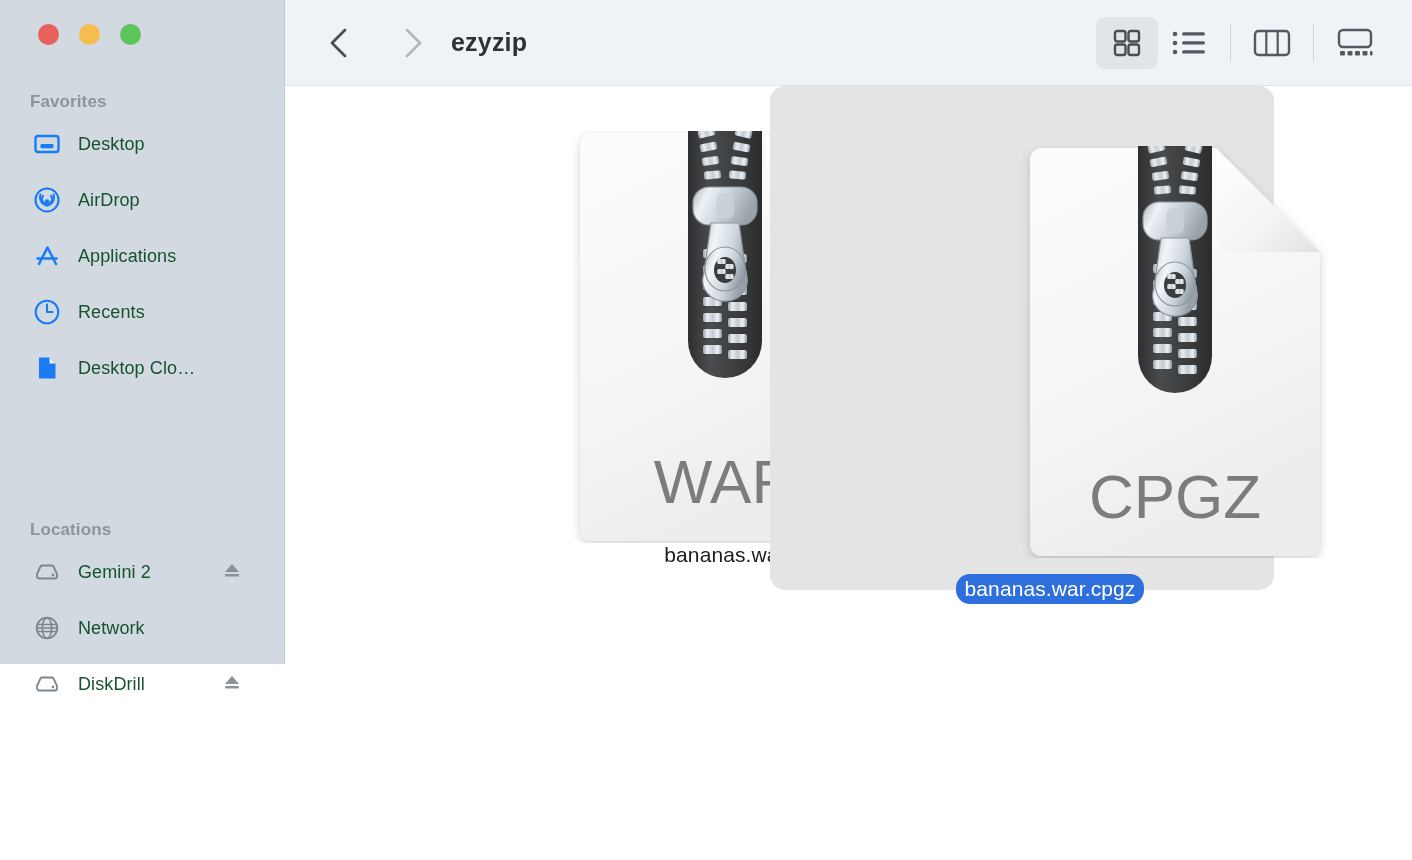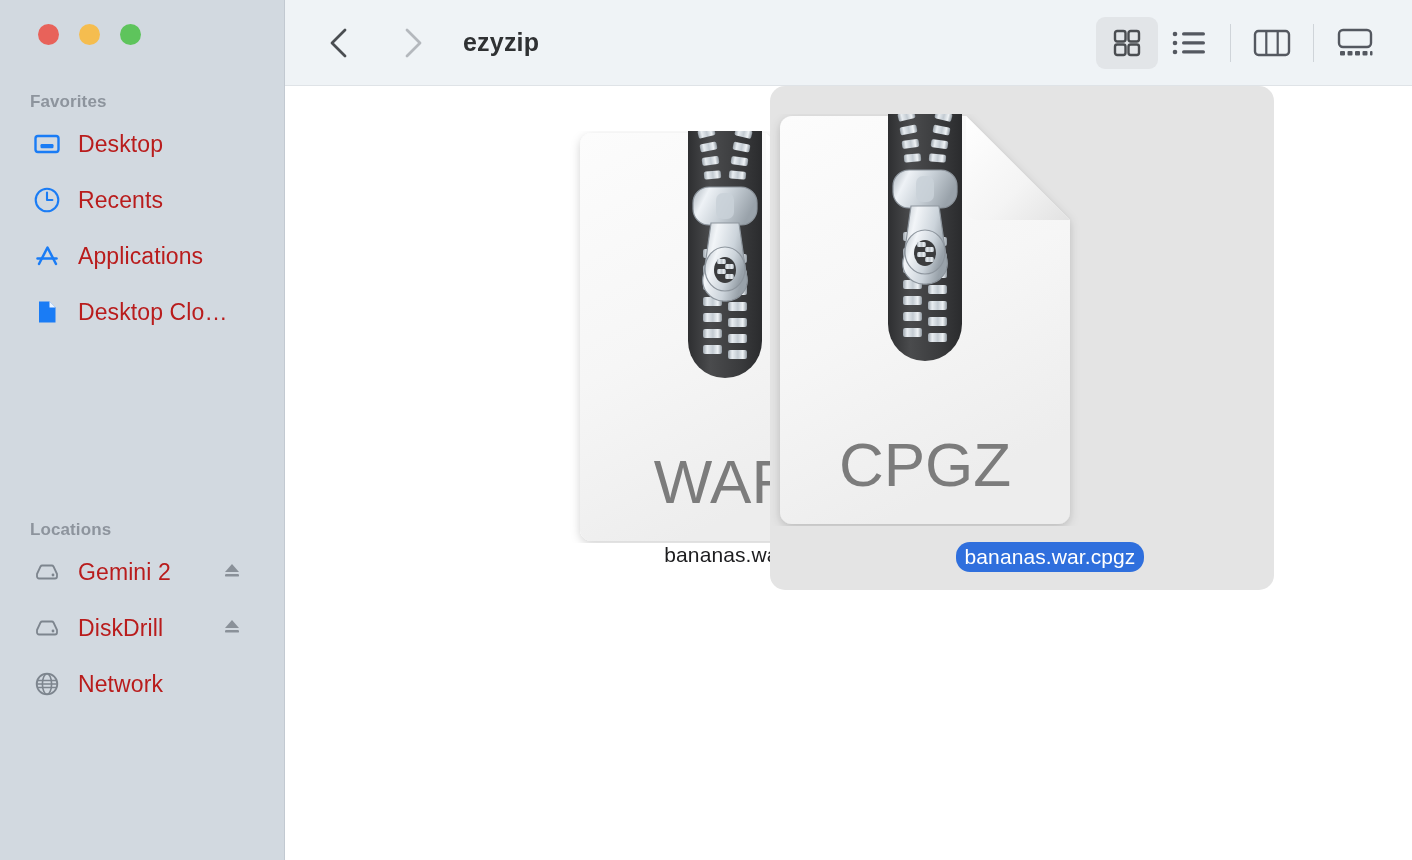--- a/index.html
+++ b/index.html
@@ -6,21 +6,21 @@
   html, body {
     width:1412px; height:860px;
     font-family:"Liberation Sans", sans-serif;
     overflow:hidden;
     background:#ffffff;
   }
   #window { position:relative; width:1412px; height:860px; display:flex; }
 
   
   #sidebar {
-    width:285px; height:860px;
+    width:285px; height:664px;
     background:#d2d9e0;
     border-right:1px solid #c2c9d1;
     position:relative; flex:none;padding-left:12px;
   }
   #traffic-lights { position:absolute; top:24px; left:38px; display:flex; gap:20px; }
   .light { width:21px; height:21px; border-radius:50%; }
   .light.close   { background:#e8625a; }
   .light.min     { background:#f5bd4f; }
   .light.max     { background:#5ec45c; }
 
@@ -29,39 +29,39 @@
     font-size:17px; font-weight:bold; color:#8d949d;
     padding-left:30px; letter-spacing:.1px;
   }
   .sb-item {
     display:flex; align-items:center;
     height:56px; padding-left:32px; gap:16px;
     position:relative;
   }
   .sb-ico { width:30px; height:30px; flex:none; display:flex; align-items:center; justify-content:center; }
   .sb-label {
-    font-size:23px; color:#b91c1c; letter-spacing:.1px;
+    font-size:18px; color:#14532d; letter-spacing:.1px;
     white-space:nowrap; overflow:hidden;
   }
   .eject { position:absolute; right:42px; top:50%; transform:translateY(-50%); }
 
   
   #content { flex:1; position:relative; background:#ffffff; }
   #toolbar {
     height:86px; background:#eff3f6;
     border-bottom:1px solid #dfe3e7;
     display:flex; align-items:center; position:relative;
   }
   #nav-back, #nav-fwd {
     width:46px; height:46px; display:flex; align-items:center; justify-content:center;
   }
   #nav-back { margin-left:32px; }
   #nav-fwd  { margin-left:26px; }
   #win-title {
-    margin-left:28px; font-size:25px; font-weight:bold;
+    margin-left:16px; font-size:25px; font-weight:bold;
     color:#2f3133; letter-spacing:.2px;
   }
   #view-modes {
     position:absolute; right:26px; top:50%; transform:translateY(-50%);
     display:flex; align-items:center;
   }
   .vbtn {
     width:62px; height:52px; border-radius:9px;
     display:flex; align-items:center; justify-content:center;
   }
@@ -105,39 +105,50 @@
       <div class="sb-item" style="margin-top:4px;">
         <span class="sb-ico">
           <svg width="30" height="30" viewBox="0 0 30 30">
             <rect x="3.5" y="7" width="23" height="16" rx="2.5" fill="none" stroke="#1a7cf5" stroke-width="2.4"></rect>
             <rect x="8.5" y="15" width="13" height="4.2" rx="1.2" fill="#1a7cf5"></rect>
           </svg>
         </span>
         <span class="sb-label">Desktop</span>
       </div>
 
+      <div class="sb-item">
+        <span class="sb-ico">
+          <svg width="30" height="30" viewBox="0 0 30 30">
+            <circle cx="15" cy="15" r="11.5" fill="none" stroke="#1a7cf5" stroke-width="2.1"></circle>
+            <path d="M8.5 18.5 A8.5 8.5 0 0 1 15 7.3 A8.5 8.5 0 0 1 21.5 18.5" fill="none" stroke="#1a7cf5" stroke-width="2" stroke-linecap="round" transform="rotate(180 15 14)"></path>
+            <path d="M11 19.5 A5 5 0 0 1 15 11.5 A5 5 0 0 1 19 19.5" fill="none" stroke="#1a7cf5" stroke-width="2" stroke-linecap="round" transform="rotate(180 15 15.2)"></path>
+            <circle cx="15" cy="16.5" r="2.3" fill="#1a7cf5"></circle>
+          </svg>
+        </span>
+        <span class="sb-label">AirDrop</span>
+      </div>
+
+      <div class="sb-item">
+        <span class="sb-ico">
+          <svg width="30" height="30" viewBox="0 0 30 30">
+            <path d="M7 23 L15.5 6.5 L24 23" fill="none" stroke="#1a7cf5" stroke-width="2.5" stroke-linecap="round" stroke-linejoin="round"></path>
+            <path d="M5.5 17.5 L24.5 17.5" stroke="#1a7cf5" stroke-width="2.5" stroke-linecap="round"></path>
+          </svg>
+        </span>
+        <span class="sb-label">Applications</span>
+      </div>
 
       <div class="sb-item">
         <span class="sb-ico">
           <svg width="30" height="30" viewBox="0 0 30 30">
             <circle cx="15" cy="15" r="11.3" fill="none" stroke="#1a7cf5" stroke-width="2.1"></circle>
             <path d="M15 7.6 L15 15 L20.4 15" fill="none" stroke="#1a7cf5" stroke-width="2.1" stroke-linecap="round" stroke-linejoin="round"></path>
           </svg>
         </span>
         <span class="sb-label">Recents</span>
-      </div>
-
-      <div class="sb-item">
-        <span class="sb-ico">
-          <svg width="30" height="30" viewBox="0 0 30 30">
-            <path d="M7 23 L15.5 6.5 L24 23" fill="none" stroke="#1a7cf5" stroke-width="2.5" stroke-linecap="round" stroke-linejoin="round"></path>
-            <path d="M5.5 17.5 L24.5 17.5" stroke="#1a7cf5" stroke-width="2.5" stroke-linecap="round"></path>
-          </svg>
-        </span>
-        <span class="sb-label">Applications</span>
       </div>
 
 
       <div class="sb-item">
         <span class="sb-ico">
           <svg width="30" height="30" viewBox="0 0 30 30">
             <path d="M7 4.5 L17.5 4.5 L23.5 10.5 L23.5 25.5 L7 25.5 Z" fill="#1a7cf5"></path>
             <path d="M17.5 4.5 L17.5 10.5 L23.5 10.5 Z" fill="#ffffff" opacity="0.92"></path>
           </svg>
         </span>
@@ -160,42 +171,42 @@
           <svg width="22" height="22" viewBox="0 0 22 22">
             <path d="M11 5 L18 13 L4 13 Z" fill="#8a9199"></path>
             <rect x="4" y="15" width="14" height="2.6" rx="1.2" fill="#8a9199"></rect>
           </svg>
         </span>
       </div>
 
       <div class="sb-item">
         <span class="sb-ico">
           <svg width="30" height="30" viewBox="0 0 30 30">
+            <circle cx="15" cy="15" r="10.3" fill="none" stroke="#7d858e" stroke-width="1.8"></circle>
+            <ellipse cx="15" cy="15" rx="4.6" ry="10.3" fill="none" stroke="#7d858e" stroke-width="1.6"></ellipse>
+            <path d="M5.2 11.6 L24.8 11.6 M5.2 18.4 L24.8 18.4 M4.7 15 L25.3 15" stroke="#7d858e" stroke-width="1.5"></path>
+          </svg>
+        </span>
+        <span class="sb-label">Network</span>
+      </div>
+
+      <div class="sb-item">
+        <span class="sb-ico">
+          <svg width="30" height="30" viewBox="0 0 30 30">
             <path d="M5 17 L8.5 9.5 A2 2 0 0 1 10.3 8.5 L19.7 8.5 A2 2 0 0 1 21.5 9.5 L25 17 L25 19.5 A2 2 0 0 1 23 21.5 L7 21.5 A2 2 0 0 1 5 19.5 Z" fill="none" stroke="#7d858e" stroke-width="1.8" stroke-linejoin="round"></path>
             <circle cx="21" cy="18" r="1.4" fill="#7d858e"></circle>
           </svg>
         </span>
         <span class="sb-label">DiskDrill</span>
         <span class="eject">
           <svg width="22" height="22" viewBox="0 0 22 22">
             <path d="M11 5 L18 13 L4 13 Z" fill="#8a9199"></path>
             <rect x="4" y="15" width="14" height="2.6" rx="1.2" fill="#8a9199"></rect>
           </svg>
         </span>
-      </div>
-
-      <div class="sb-item">
-        <span class="sb-ico">
-          <svg width="30" height="30" viewBox="0 0 30 30">
-            <circle cx="15" cy="15" r="10.3" fill="none" stroke="#7d858e" stroke-width="1.8"></circle>
-            <ellipse cx="15" cy="15" rx="4.6" ry="10.3" fill="none" stroke="#7d858e" stroke-width="1.6"></ellipse>
-            <path d="M5.2 11.6 L24.8 11.6 M5.2 18.4 L24.8 18.4 M4.7 15 L25.3 15" stroke="#7d858e" stroke-width="1.5"></path>
-          </svg>
-        </span>
-        <span class="sb-label">Network</span>
       </div>
     </div>
   </div>
 
   <div id="content">
 
     <div id="toolbar">
       <div id="nav-back">
         <svg width="30" height="36" viewBox="0 0 30 36">
           <path d="M20 5 L7 18 L20 31" fill="none" stroke="#4a4d51" stroke-width="2.8" stroke-linecap="round" stroke-linejoin="round"></path>
@@ -346,21 +357,21 @@
             <text x="155" y="372" font-family="'Liberation Sans', sans-serif" font-size="62" fill="#7c7c7c" text-anchor="middle">WAR</text>
           </svg>
         </div>
         <div class="fname-wrap">
           <span class="fname">bananas.war</span>
         </div>
       </div>
 
       <div class="file-cell" style="left:485px; top:0px; width:560px;">
         <div class="file-sel-bg"></div>
-        <div style="position:relative; display:flex; justify-content:flex-start; padding-top:28px;">
+        <div style="position:relative; display:flex; justify-content:flex-end; padding-top:60px;">
           <svg width="310" height="412" viewBox="0 0 310 412">
             <g filter="url(#docShadow)">
               <path d="M10 14 A12 12 0 0 1 22 2 L196 2 L300 106 L300 398 A12 12 0 0 1 288 410 L22 410 A12 12 0 0 1 10 398 Z" fill="url(#paperG)"></path>
               <path d="M196 2 L300 106 L208 106 A12 12 0 0 1 196 94 Z" fill="url(#foldG)"></path>
             </g>
             <path d="M118 0 L192 0 L192 210 A37 37 0 0 1 155 247 A37 37 0 0 1 118 210 Z" fill="url(#tapeG)"></path>
             <g>
               <rect x="133" y="118" width="19" height="9" rx="2" fill="url(#metalG)"></rect>
               <rect x="158" y="123" width="19" height="9" rx="2" fill="url(#metalG)"></rect>
               <rect x="133" y="134" width="19" height="9" rx="2" fill="url(#metalG)"></rect>

